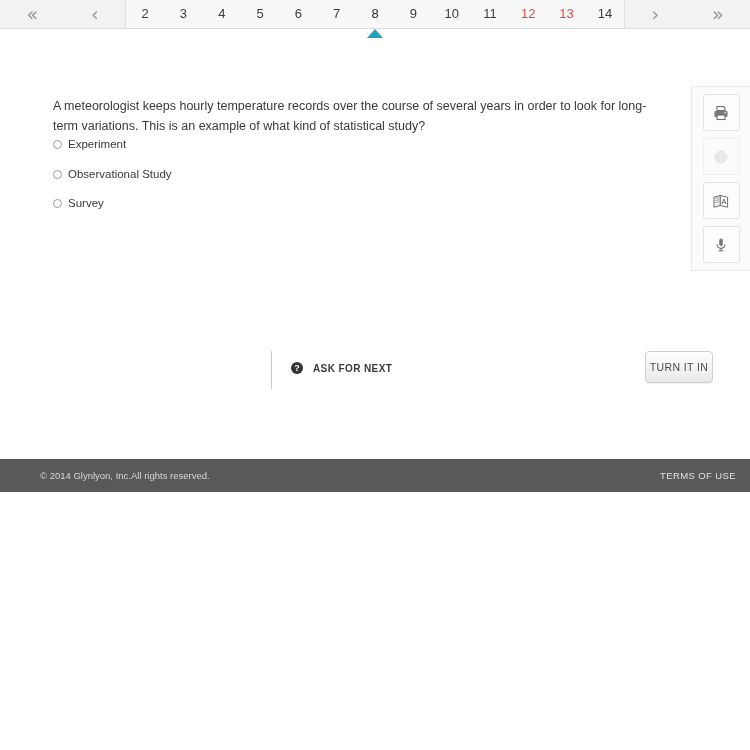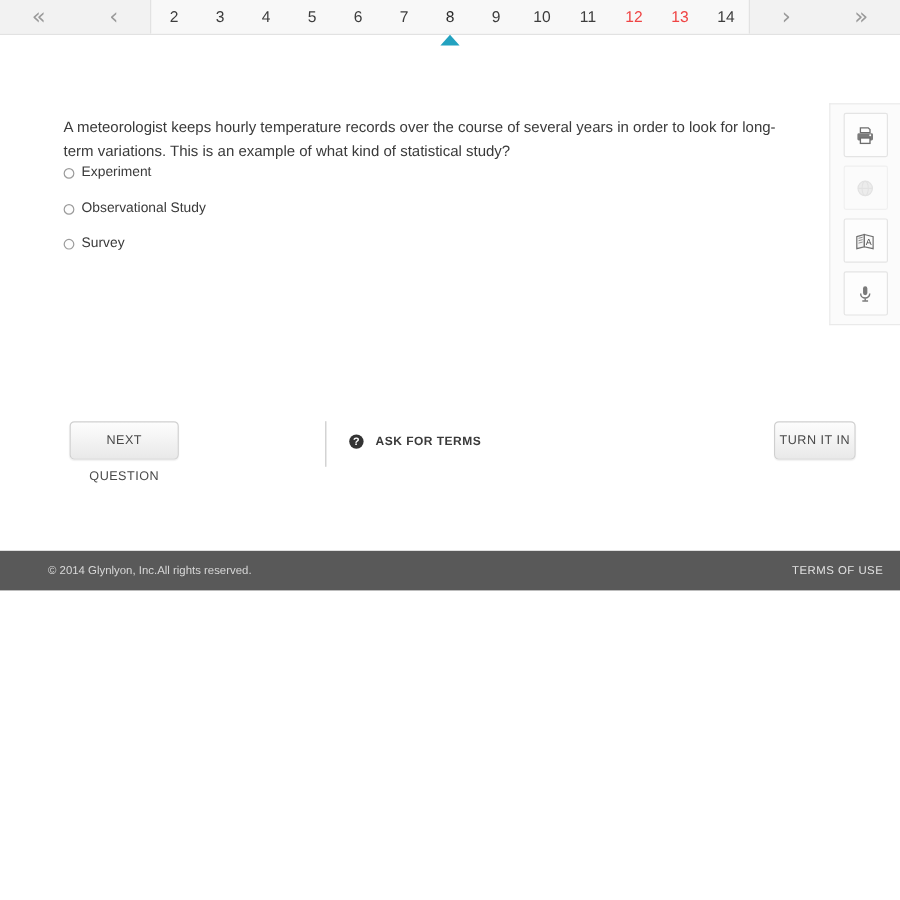--- a/index.html
+++ b/index.html
@@ -314,27 +314,26 @@
             <line x1="9" y1="12.5" x2="9" y2="14.6" stroke="#7a7a7a" stroke-width="1.2"></line>
             <line x1="6.6" y1="14.8" x2="11.4" y2="14.8" stroke="#7a7a7a" stroke-width="1.2"></line>
           </svg>
         </span>
       </div>
 
     </div>
 
     <div class="actionbar">
 
-      <div class="btn btn-next">NEXT QUESTION</div>
 
       <div class="vdiv"></div>
 
       <div class="help">
         <span class="help-icon">?</span>
-        <span class="help-label">ASK FOR TERMS</span>
+        <span class="help-label">ASK FOR NEXT</span>
       </div>
 
       <div class="btn btn-turnin">TURN IT IN</div>
 
     </div>
 
     <div class="footer">
       <span class="copyright">© 2014 Glynlyon, Inc.All rights reserved.</span>
       <span class="terms">TERMS OF USE</span>
     </div>

